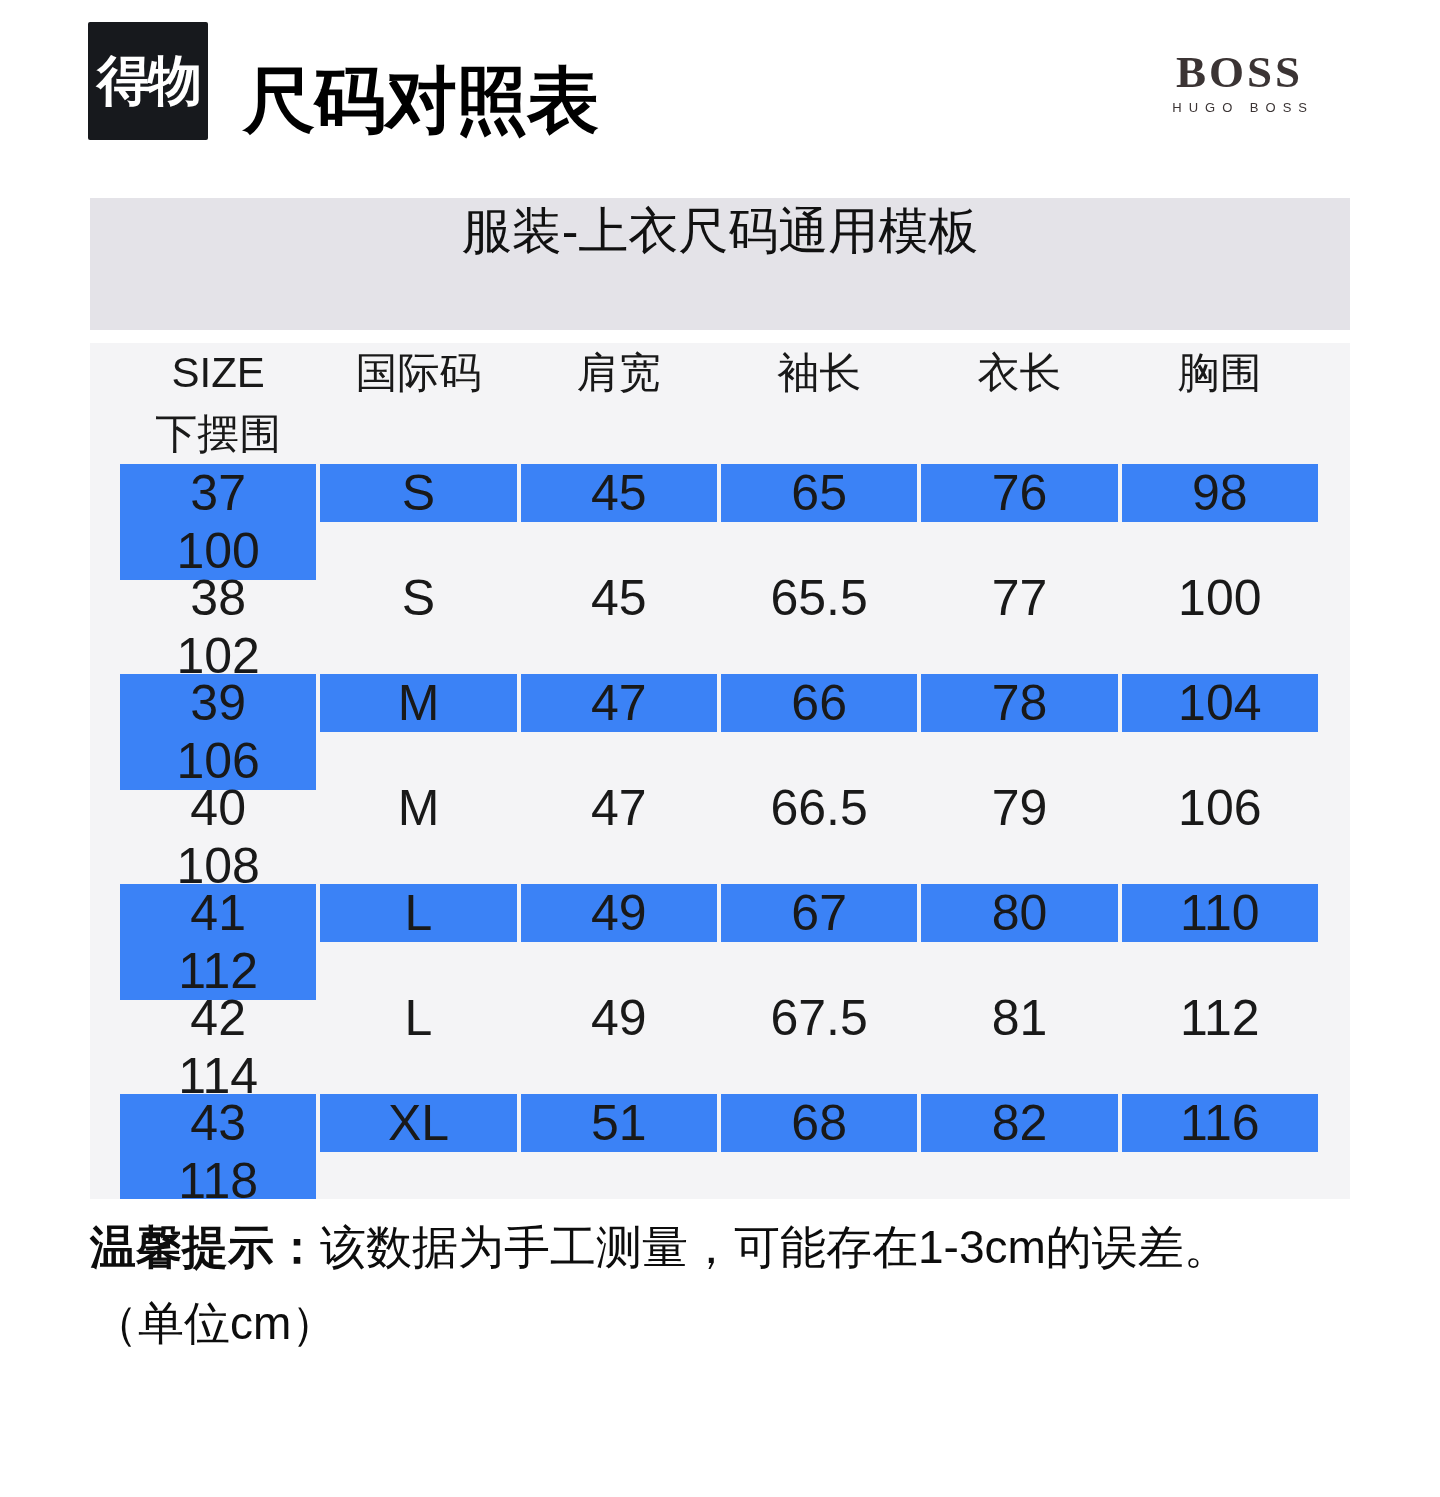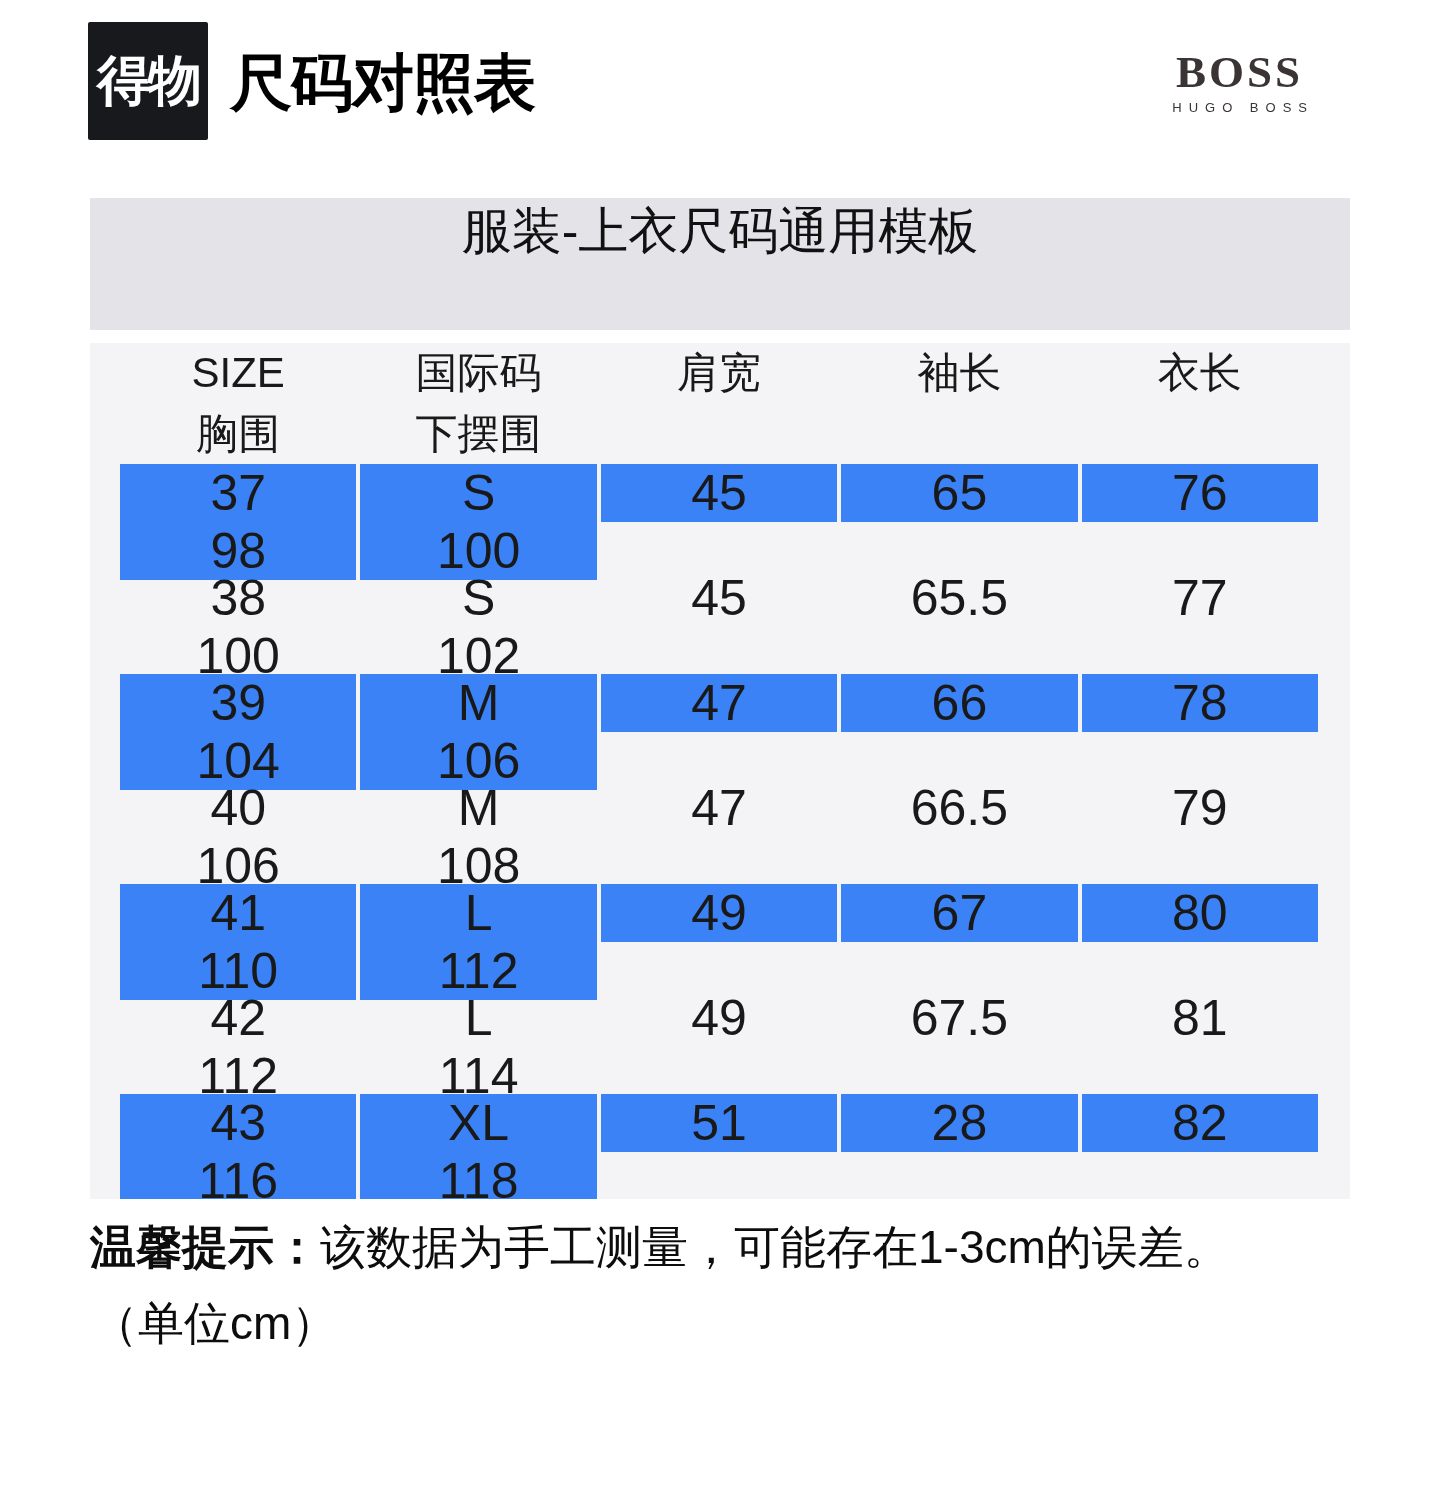--- a/index.html
+++ b/index.html
@@ -19,22 +19,22 @@
     width: 120px; height: 118px;
     background: #17191d;
     border-radius: 2px;
     display: flex; align-items: center; justify-content: center;
     color: #ffffff;
     font-size: 54px; font-weight: 700;
     letter-spacing: -3px;
   }
   .page-title {
     position: absolute; left: 226px; top: 46px;
-    margin: 4px;
-    font-size: 62px; font-weight: 700;
+    margin: 17px;
+    font-size: 72px; font-weight: 700;
     line-height: 1.05;
     color: #000000;
     letter-spacing: -1px;
   }
   .brand {
     position: absolute; right: 126px; top: 50px;
     text-align: center;
     color: #3b3434;
   }
   .brand-main {
@@ -64,21 +64,21 @@
   .size-table {
     position: absolute; left: 90px; top: 343px;
     width: 1260px; height: 856px;
     background: #f4f4f6;
     padding: 0 32px 0 30px;
     box-sizing: border-box;
     overflow: hidden;
   }
   .trow {
     display: grid;
-    grid-template-columns: repeat(5, 1fr);
+    grid-template-columns: repeat(6, 1fr);
     column-gap: 4px;
   }
   .trow.head { height: 121px; }
   .trow.body { height: 105px; }
   .cell {
     display: flex; align-items: center; justify-content: center;
     white-space: nowrap;
   }
   .hcell { font-size: 42px; font-weight: 400; color: #191919; }
   .dcell { font-size: 50px; font-weight: 400; color: #191919; }
@@ -182,21 +182,21 @@
         <div class="cell dcell">49</div>
         <div class="cell dcell">67.5</div>
         <div class="cell dcell">81</div>
         <div class="cell dcell">112</div>
         <div class="cell dcell">114</div>
       </div>
       <div class="trow body odd">
         <div class="cell dcell">43</div>
         <div class="cell dcell">XL</div>
         <div class="cell dcell">51</div>
-        <div class="cell dcell">28</div>
+        <div class="cell dcell">68</div>
         <div class="cell dcell">82</div>
         <div class="cell dcell">116</div>
         <div class="cell dcell">118</div>
       </div>
     </div>
 
   <div class="note"><span class="tip-label">温馨提示：</span><span>该数据为手工测量，可能存在1-3cm的误差。</span></div>
 
   <div class="note2">（单位cm）</div>
 

